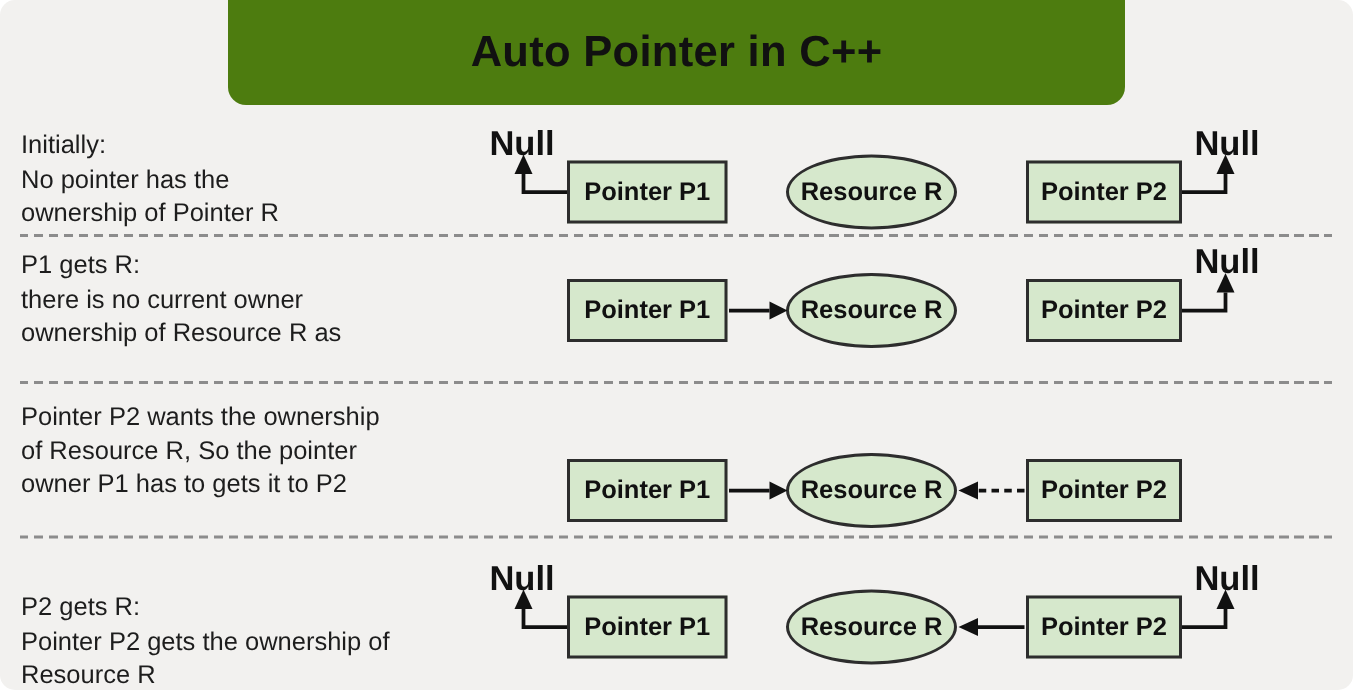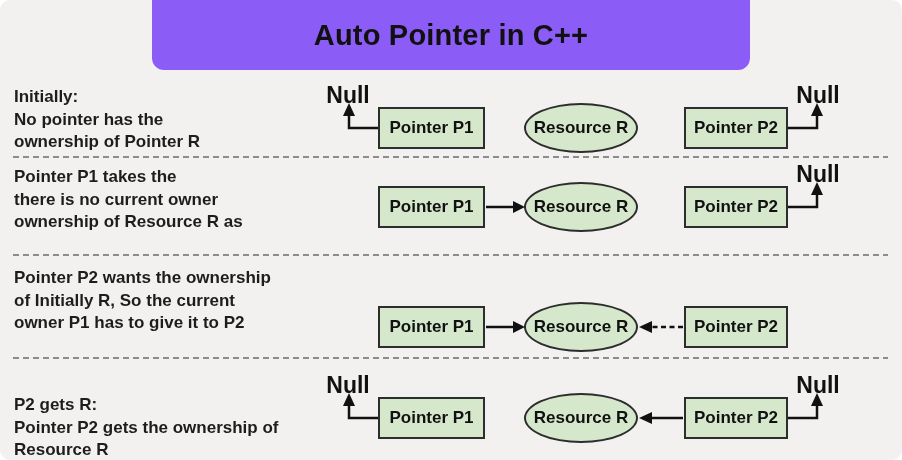--- a/index.html
+++ b/index.html
@@ -4,34 +4,34 @@
 <style>
   html,body{margin:0;padding:0;background:#ffffff;}
   body{font-family:"Liberation Sans","DejaVu Sans",sans-serif;}
   .canvas{
     position:relative;width:902px;height:460px;background:#f2f1ef;
     overflow:hidden;border-radius:10px;
   }
   
   .title-card{
     position:absolute;left:152px;top:0;width:598px;height:70px;
-    background:#8b5cf6;border-radius:0 0 12px 12px;
+    background:#4d7c0f;border-radius:0 0 12px 12px;
     display:flex;align-items:center;justify-content:center;
   }
   .title-card h1{
     margin:0;font-size:29px;font-weight:bold;color:#111111;letter-spacing:0.2px;
   }
   
   .separator{
     position:absolute;left:13px;width:875px;height:2px;
     background:repeating-linear-gradient(90deg,#8c8c8c 0 6px,transparent 6px 10px);
   }
   
   .step-text{
-    position:absolute;left:14px;color:#1d1d1d;font-weight:bold;
+    position:absolute;left:14px;color:#1d1d1d;font-weight:normal;
     font-size:17px;line-height:22.5px;white-space:nowrap;
   }
   
   .pbox{
     position:absolute;height:42px;background:#d6e8cc;border:2px solid #2d2d2d;
     box-sizing:border-box;display:flex;align-items:center;justify-content:center;
     font-size:17px;font-weight:bold;color:#111111;
   }
   
   .ellipse{
@@ -63,29 +63,29 @@
   <div class="separator" style="top:254px"></div>
   <div class="separator" style="top:357px"></div>
 
   <div class="step-text" style="top:86px">
     <div>Initially:</div>
     <div>No pointer has the</div>
     <div>ownership of Pointer R</div>
   </div>
 
   <div class="step-text" style="top:166px">
-    <div>Pointer P1 takes the</div>
+    <div>P1 gets R:</div>
     <div>there is no current owner</div>
     <div>ownership of Resource R as</div>
   </div>
 
   <div class="step-text" style="top:267px">
     <div>Pointer P2 wants the ownership</div>
-    <div>of Initially R, So the current</div>
-    <div>owner P1 has to give it to P2</div>
+    <div>of Resource R, So the pointer</div>
+    <div>owner P1 has to gets it to P2</div>
   </div>
 
   <div class="step-text" style="top:394px">
     <div>P2 gets R:</div>
     <div>Pointer P2 gets the ownership of</div>
     <div>Resource R</div>
   </div>
 
   <div class="null-label" style="left:326px;top:82px">Null</div>
   <div class="pbox" style="left:378px;top:107px;width:107px">Pointer P1</div>

